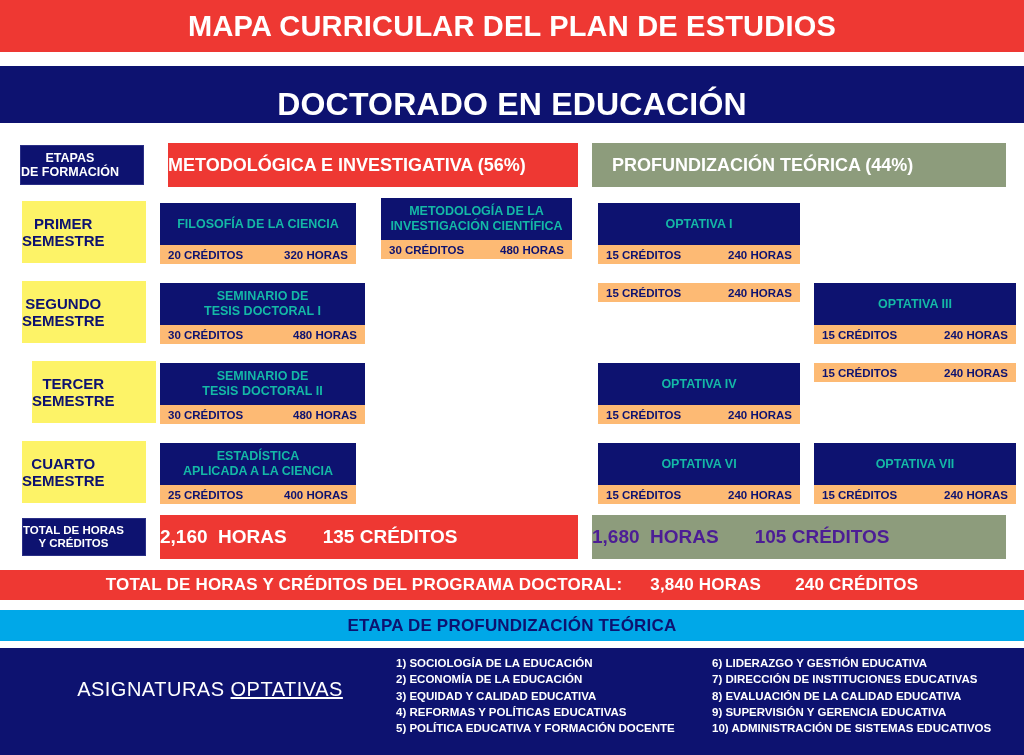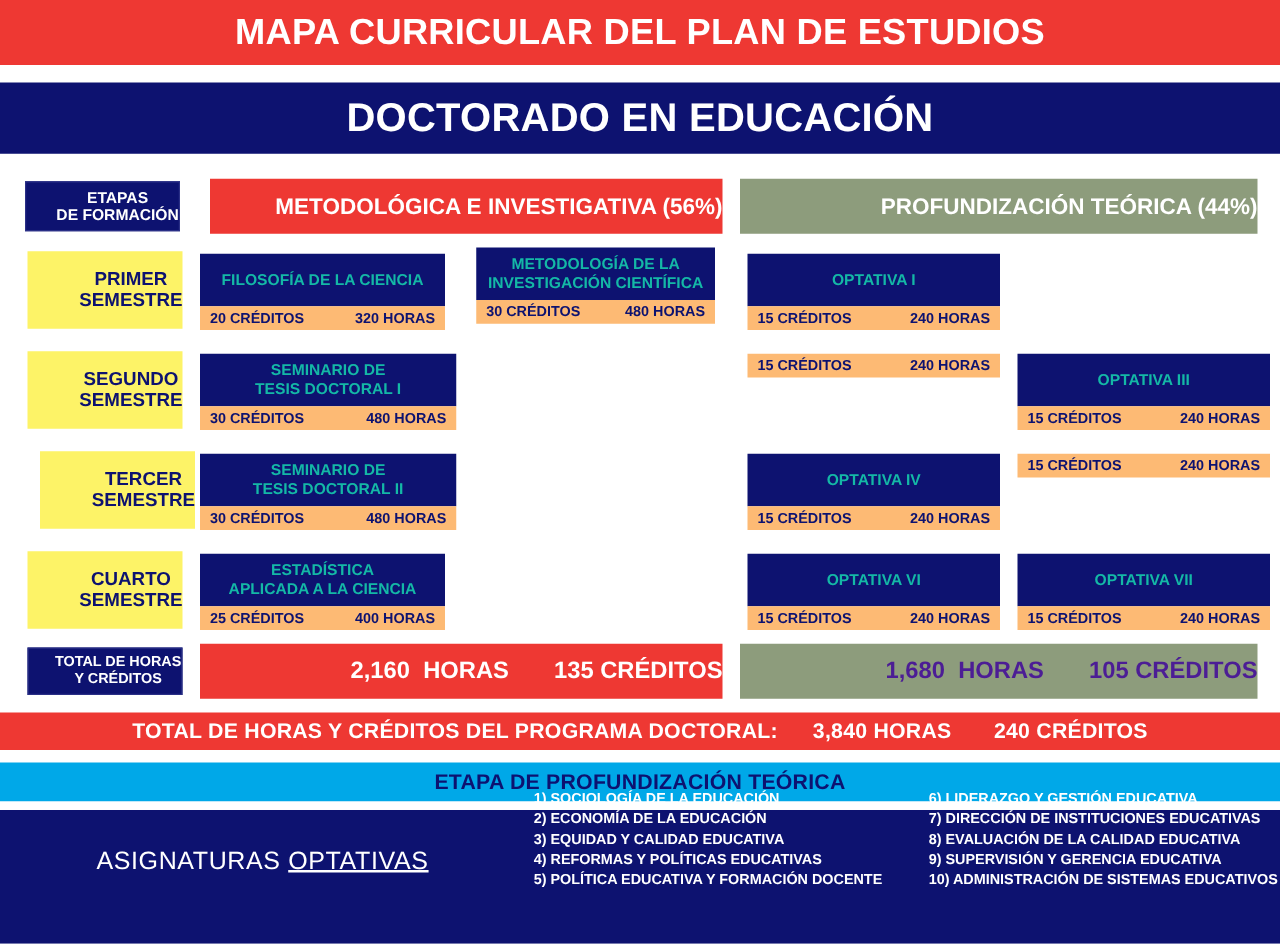--- a/index.html
+++ b/index.html
@@ -27,20 +27,21 @@
   }
   #title-band {
     top: 0; height: 52px;
     background: #ee3833;
     font-size: 29px;
   }
   #program-band {
     top: 66px; height: 57px;
     background: #0d1270;
     font-size: 32px;
+    align-items: flex-end;
   }
   #program-total-band {
     top: 570px; height: 30px;
     background: #ee3833;
     font-size: 17px;
   }
   #program-total-band .seg { white-space: pre; }
   #stage-band {
     top: 610px; height: 31px;
     background: #00a8e8;
@@ -59,21 +60,21 @@
     left: 0; top: 0;
     width: 1024px; height: 570px;
   }
   .cell {
     position: absolute;
     box-sizing: border-box;
   }
   .label-box {
     display: flex;
     align-items: center;
-    justify-content: flex-end;
+    justify-content: flex-start;
     text-align: center;
     font-weight: bold;
     line-height: 1.15;
   }
   .etapas-box {
     background: #0d1270;
     color: #ffffff;
     font-size: 12.5px;
     border: 1px solid #2a2f86;
   }
@@ -148,26 +149,25 @@
     left: 60px; top: 678px;
     width: 300px;
     text-align: center;
     color: #ffffff;
     font-size: 20px;
     letter-spacing: 0.5px;
   }
   #electives-title .under { text-decoration: underline; }
   .elective-col {
     position: absolute;
-    top: 631px;
+    top: 655px;
     color: #ffffff;
     font-size: 11.5px;
     font-weight: bold;
     line-height: 1.42;
-    margin-left: 31px;
   }
   #elective-col-left { left: 396px; }
   #elective-col-right { left: 712px; }
   .elective-item { white-space: nowrap; }
 </style>
 </head>
 <body>
 
 <div class="band" id="title-band">
   <span>MAPA CURRICULAR DEL PLAN DE ESTUDIOS</span>

